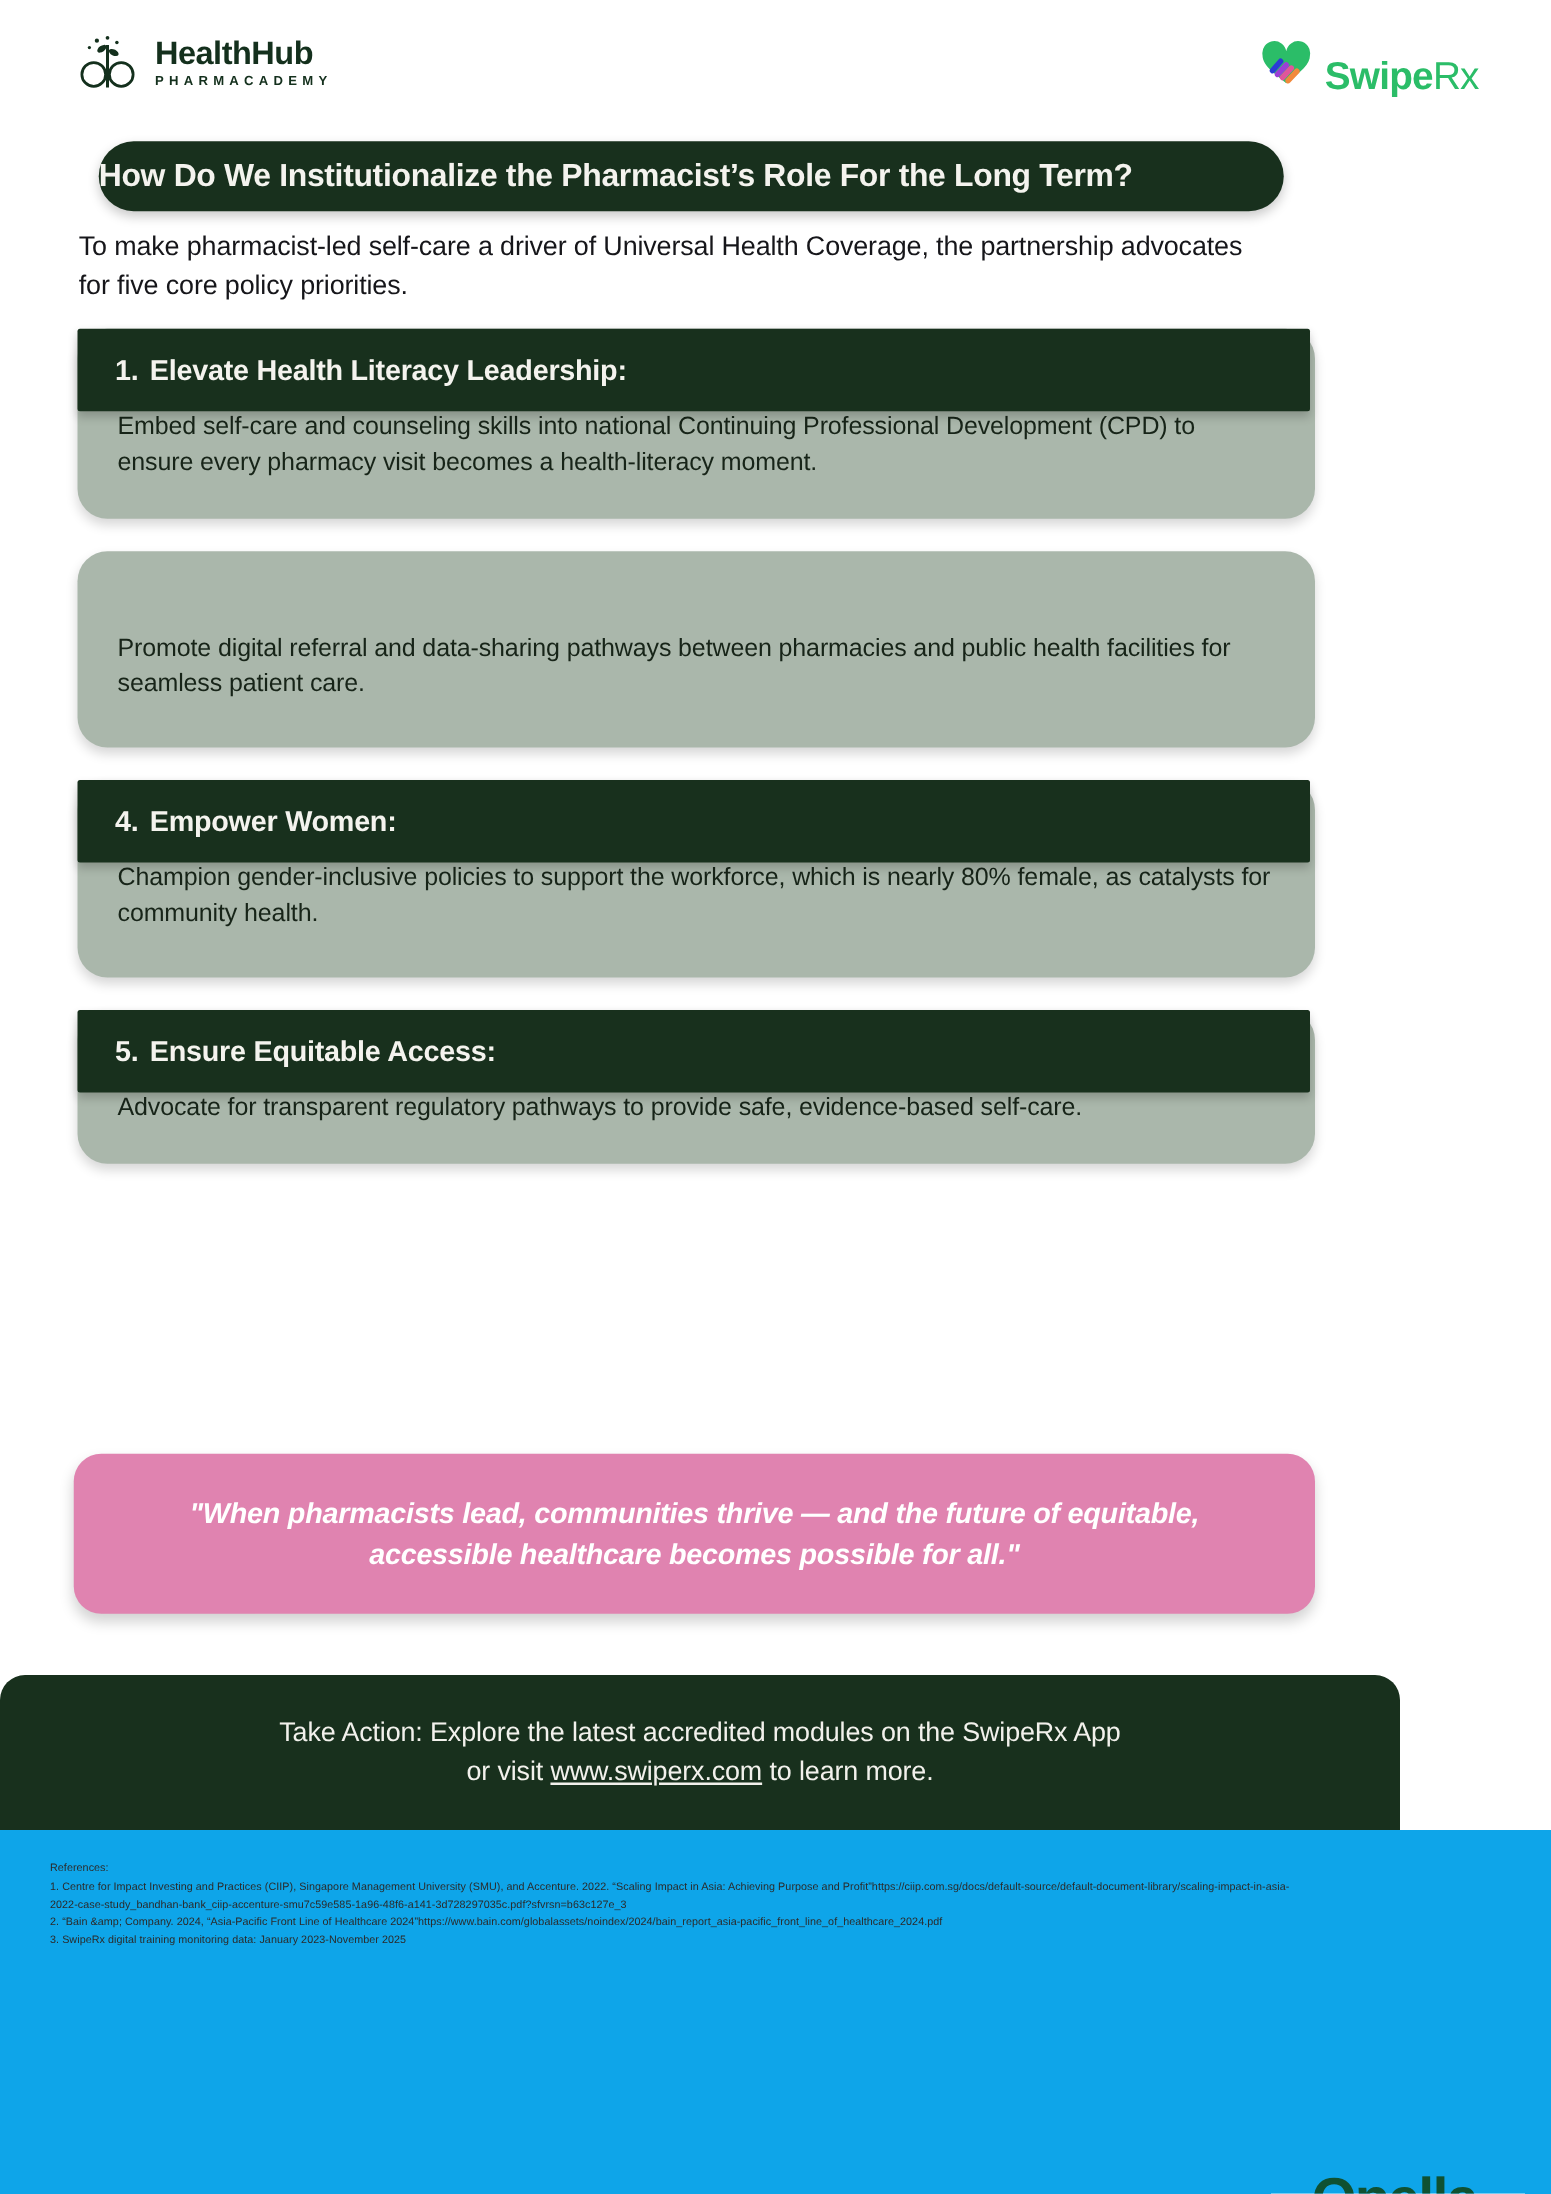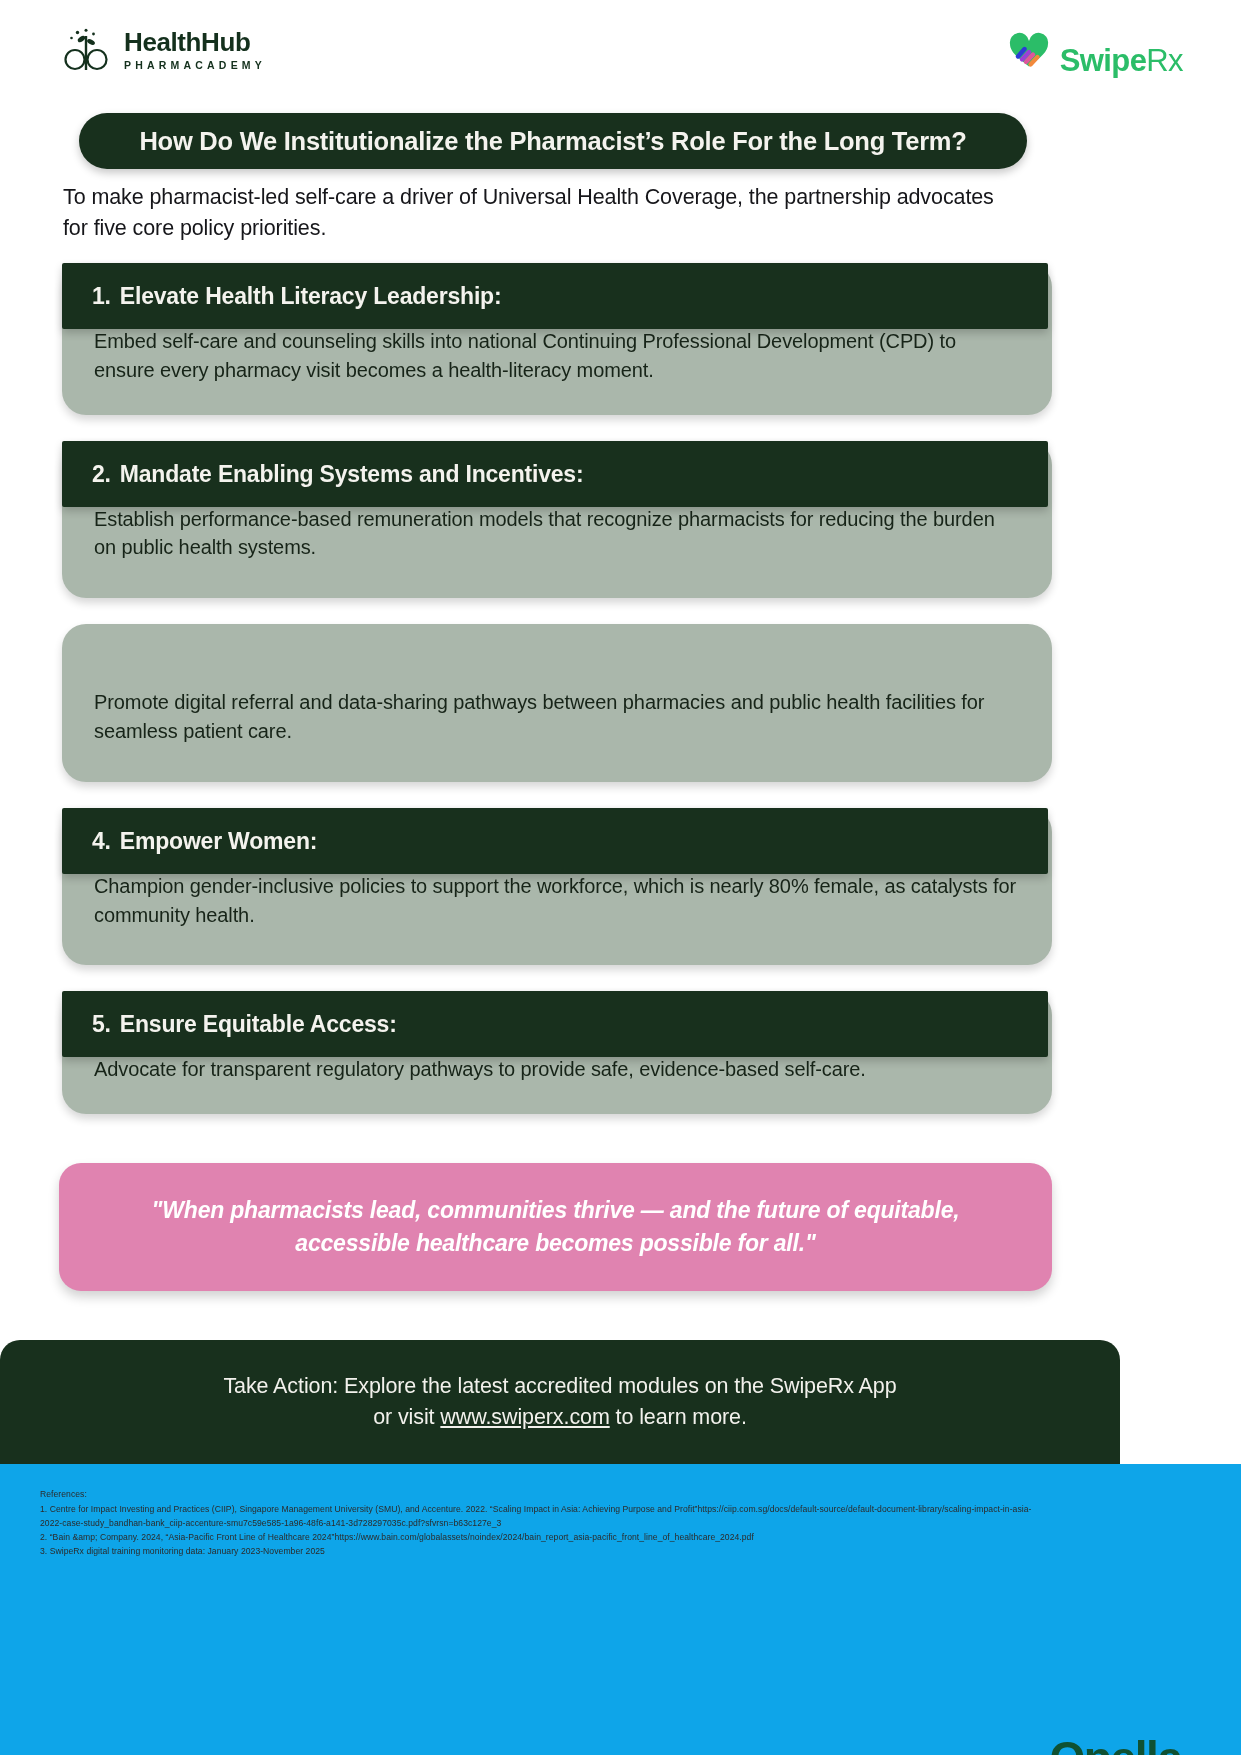--- a/index.html
+++ b/index.html
@@ -60,21 +60,21 @@
   .title-banner {
     position: absolute;
     top: 113px;
     left: 79px;
     width: 948px;
     height: 56px;
     background: #18301d;
     border-radius: 28px;
     display: flex;
     align-items: center;
-    justify-content: center;
+    justify-content: flex-start;
     box-shadow: 0 4px 9px rgba(0,0,0,0.22);
   }
   .title-banner-text {
     color: #f4f3ee;
     font-size: 25.5px;
     font-weight: 700;
     letter-spacing: -0.25px;
     text-align: center;
   }
 
@@ -273,28 +273,20 @@
 
     <div class="card c1">
       <div class="card-head">
         <div class="card-head-text"><span class="num">1.</span><span>Elevate Health Literacy Leadership:</span></div>
       </div>
       <div class="card-body">
         <div class="card-text">Embed self-care and counseling skills into national Continuing Professional Development (CPD) to ensure every pharmacy visit becomes a health-literacy moment.</div>
       </div>
     </div>
 
-    <div class="card c2">
-      <div class="card-head">
-        <div class="card-head-text"><span class="num">2.</span><span>Mandate Enabling Systems and Incentives:</span></div>
-      </div>
-      <div class="card-body">
-        <div class="card-text">Establish performance-based remuneration models that recognize pharmacists for reducing the burden on public health systems.</div>
-      </div>
-    </div>
 
     <div class="card c3">
       <div class="card-body">
         <div class="card-text">Promote digital referral and data-sharing pathways between pharmacies and public health facilities for seamless patient care.</div>
       </div>
     </div>
 
     <div class="card c4">
       <div class="card-head">
         <div class="card-head-text"><span class="num">4.</span><span>Empower Women:</span></div>

